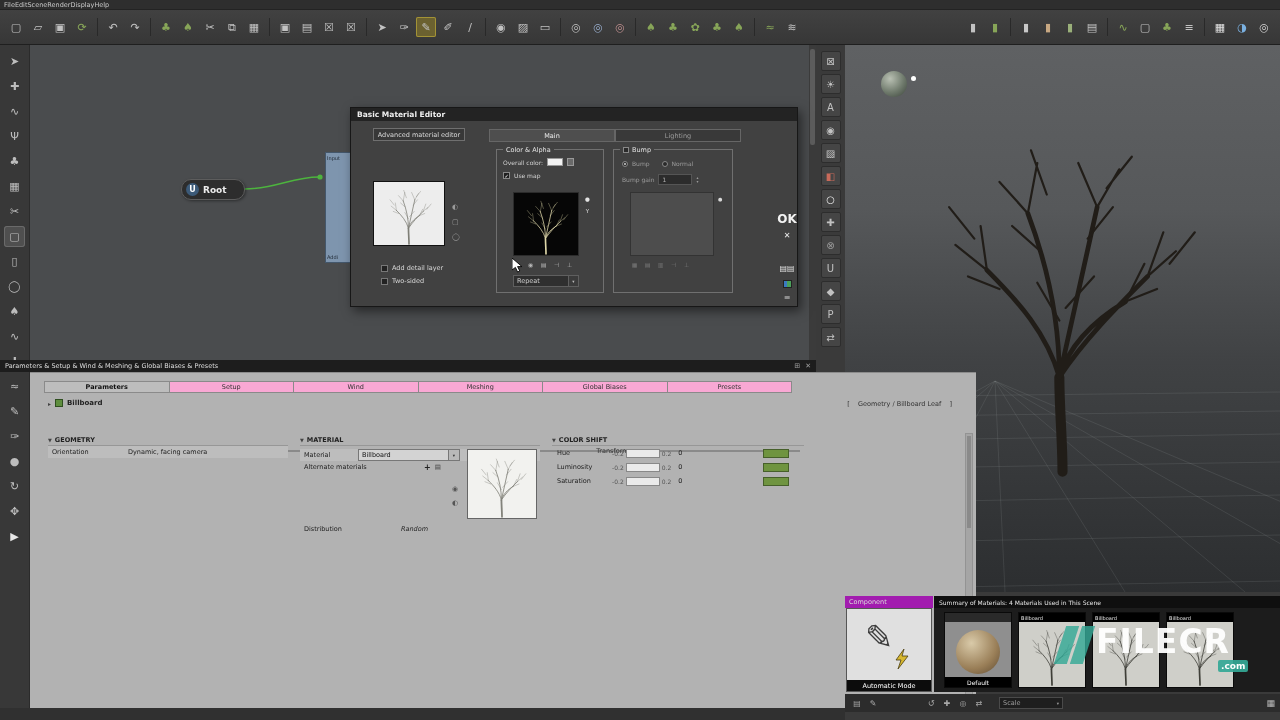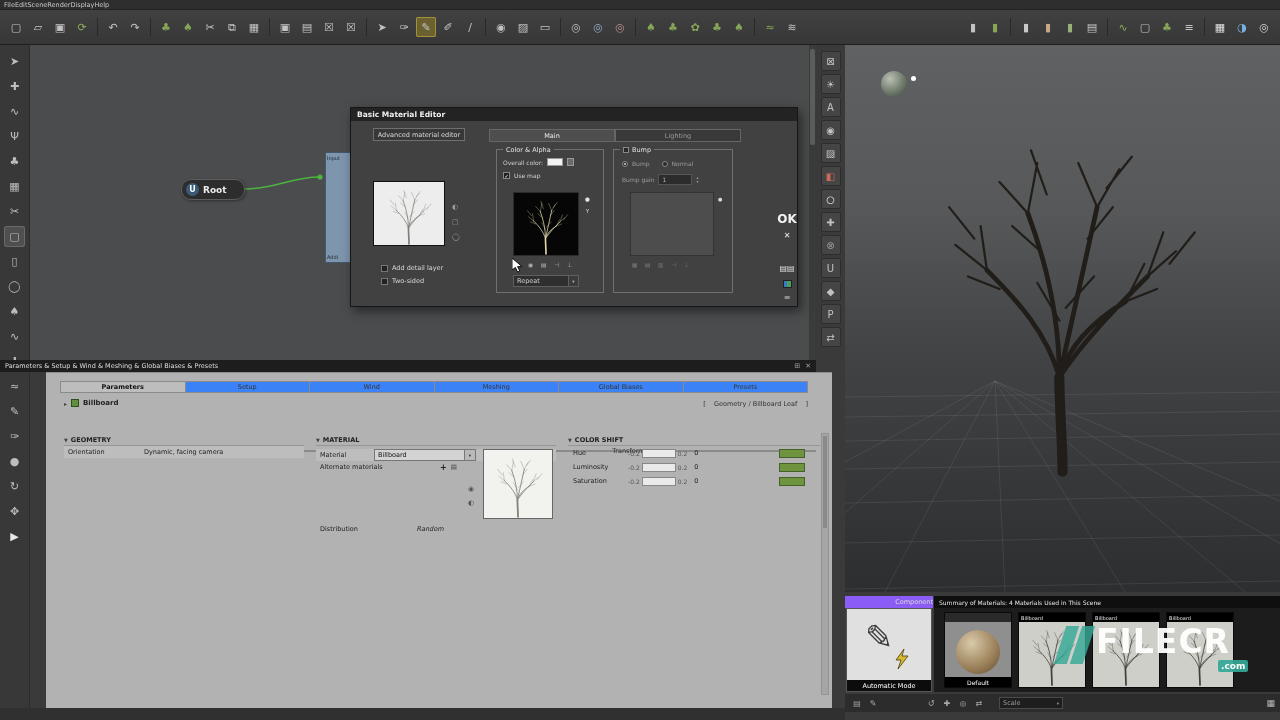--- a/index.html
+++ b/index.html
@@ -31,23 +31,23 @@
 #blue-node{position:absolute;left:295px;top:107px;width:26px;height:111px;background:#7e95ae;border:1px solid #44576b;color:#1d2631;font-size:5px;padding:2px 1px;display:flex;flex-direction:column;}
 #blue-node .bn-bottom{margin-top:auto;}
 
 #viewport{left:845px;top:45px;width:435px;height:547px;background:linear-gradient(#5f6163 0%,#56585a 30%,#404244 58%,#2c2e30 100%);overflow:hidden;}
 #vp-sphere{position:absolute;left:36px;top:26px;width:26px;height:26px;border-radius:50%;background:radial-gradient(circle at 35% 30%,#b9c0b3,#6f7a6c 55%,#3b433b);}
 #vp-dot{position:absolute;left:66px;top:31px;width:5px;height:5px;border-radius:50%;background:#fff;}
 .tree{display:block;}
 
 #panel-header{left:0;top:360px;width:816px;height:12px;background:#1d1d1d;color:#dedede;font-size:6.5px;display:flex;align-items:center;padding:0 5px;}
 #panel-header .hdr-icons{margin-left:auto;display:flex;gap:5px;color:#9d9d9d;font-size:7px;}
-#bottom-panel{left:46px;top:372px;width:786px;height:336px;background:#b2b2b2;color:#1e1e1e;border-top:1px solid #8c8c8c;}
+#bottom-panel{left:30px;top:372px;width:946px;height:336px;background:#b2b2b2;color:#1e1e1e;border-top:1px solid #8c8c8c;}
 #main-tabs{position:absolute;left:14px;top:8px;width:748px;height:12px;display:flex;border:1px solid #8a8a8a;background:#9c9c9c;}
-.mtab{flex:1;font-size:6.5px;display:flex;align-items:center;justify-content:center;color:#333;border-right:1px solid #8a8a8a;background:#3b82f6;}
+.mtab{flex:1;font-size:6.5px;display:flex;align-items:center;justify-content:center;color:#333;border-right:1px solid #8a8a8a;background:#f9a8d4;}
 .mtab:last-child{border-right:none;}
 .mtab.on{background:#bdbdbd;font-weight:bold;color:#111;}
 #bb-row{position:absolute;left:18px;top:26px;display:flex;align-items:center;gap:4px;font-size:7px;font-weight:bold;color:#222;}
 #bb-chevron{font-size:6px;color:#444;}
 #bb-swatch{width:8px;height:8px;background:#5e8e3e;border:1px solid #2f4f1f;}
 #breadcrumb{position:absolute;right:24px;top:27px;font-size:6.5px;color:#333;white-space:pre;}
 #sub-tabs{position:absolute;left:18px;top:45px;width:752px;height:12px;display:flex;gap:2px;}
 .stab{flex:1;font-size:6.5px;display:flex;align-items:center;justify-content:center;background:#a6a6a6;border:1px solid #8a8a8a;color:#333;margin-top:32px;}
 .stab.on{background:#c5c5c5;color:#111;}
 .pcol{position:absolute;top:62px;}
@@ -115,21 +115,21 @@
 #bg-step{display:flex;flex-direction:column;font-size:4px;color:#999;line-height:4px;}
 #bump-thumb{position:absolute;left:16px;top:42px;width:84px;height:64px;background:#4d4d4d;border:1px solid #333;}
 #bump-dot{position:absolute;left:104px;top:46px;font-size:5px;color:#d8d8d8;}
 #dlg-side{position:absolute;left:427px;top:104px;width:18px;display:flex;flex-direction:column;align-items:center;gap:5px;}
 #dlg-ok{font-size:12px;font-weight:bold;color:#f2f2f2;}
 #dlg-close{font-size:8px;color:#ededed;}
 .doc-ic{font-size:8px;color:#e6e6e6;}
 #dlg-colorgrid{width:9px;height:8px;background:linear-gradient(90deg,#3a7ac0 50%,#4aa05a 50%);border:1px solid #222;}
 #dlg-list{font-size:8px;color:#d0d0d0;}
 
-#comp-header{left:845px;top:596px;width:88px;height:12px;background:#8b5cf6;color:#dadada;font-size:6.5px;display:flex;align-items:center;padding-left:4px;justify-content:flex-end;}
+#comp-header{left:845px;top:596px;width:88px;height:12px;background:#a21caf;color:#dadada;font-size:6.5px;display:flex;align-items:center;padding-left:4px;}
 #summary-header{left:934px;top:596px;width:346px;height:12px;background:#0f0f0f;color:#e8e8e8;font-size:6px;display:flex;align-items:center;padding-left:5px;}
 #comp-body{left:846px;top:608px;width:86px;height:84px;background:#e0e0e0;border:1px solid #565656;}
 #comp-pencil{position:absolute;left:18px;top:8px;font-size:34px;color:#3d3d3d;}
 #comp-mode{position:absolute;left:0;right:0;bottom:0;height:11px;background:#0c0c0c;color:#fff;font-size:6.5px;display:flex;align-items:center;justify-content:center;}
 #materials{left:934px;top:608px;width:346px;height:84px;background:#1c1c1c;display:flex;gap:6px;padding:4px 0 0 10px;}
 .mat{width:68px;height:76px;position:relative;background:#2a2a2a;border:1px solid #0a0a0a;}
 .mat-top{height:9px;background:#000;color:#e8e8e8;font-size:5px;display:flex;align-items:center;padding-left:2px;overflow:hidden;white-space:nowrap;}
 .mat-body{position:absolute;top:9px;left:0;right:0;bottom:0;overflow:hidden;}
 .mat-sphere{width:44px;height:44px;margin:8px auto 0;border-radius:50%;background:radial-gradient(circle at 35% 30%,#d9caa9,#9a7f58 60%,#5e4930);}
 .mat-bottom{position:absolute;left:0;right:0;bottom:0;height:10px;background:#000;color:#fff;font-size:6px;display:flex;align-items:center;justify-content:center;}

